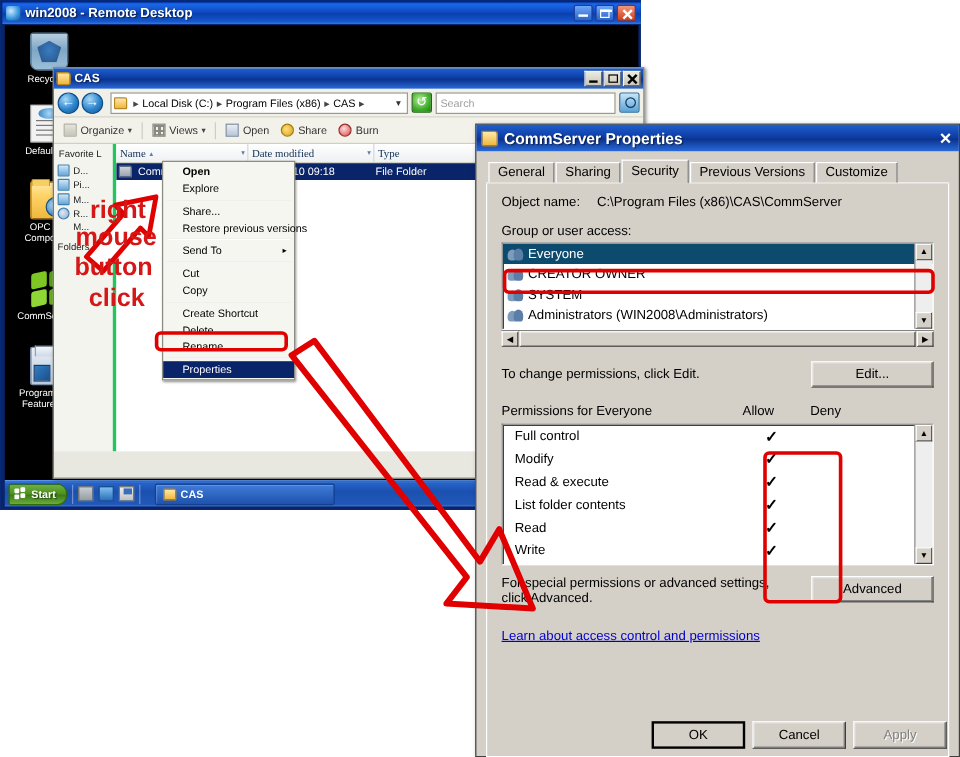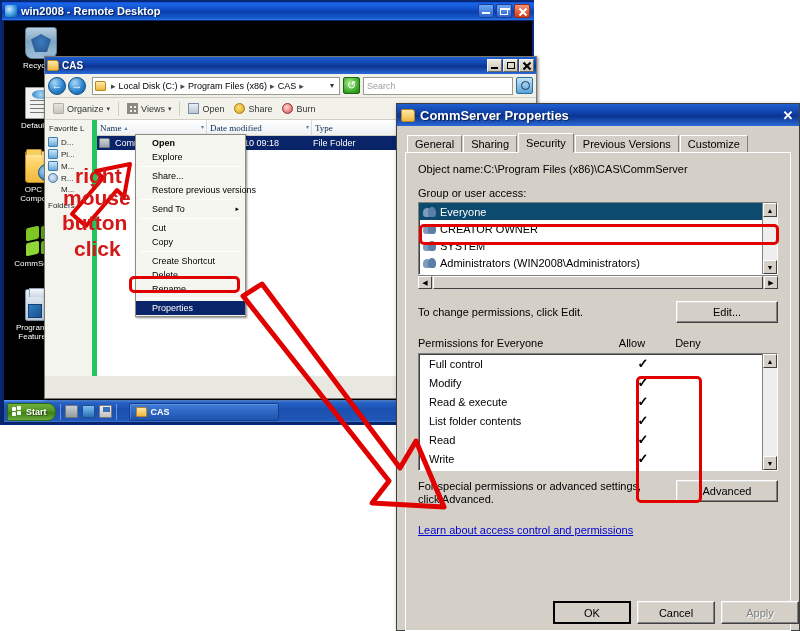--- a/index.html
+++ b/index.html
@@ -239,21 +239,21 @@
   .tb-ico { width: 11px; height: 11px; display:inline-block; }
   .ti-organize { background: linear-gradient(to bottom,#dfdfd4,#b8b8ac); border:1px solid #9a9a8e; border-radius:1px; opacity:.75; }
   .ti-views { background: repeating-linear-gradient(to right,#8a8a80 0 2px,transparent 2px 4px), repeating-linear-gradient(to bottom,#8a8a80 0 2px,transparent 2px 4px); border:1px solid #8a8a80; }
   .ti-open { background: linear-gradient(to bottom,#e9eef5,#b9c6d8); border:1px solid #7d8fa4; }
   .ti-share { background: radial-gradient(circle at 40% 40%,#ffe07a,#d8a017); border-radius:50%; border:1px solid #a87c10; }
   .ti-burn { background: radial-gradient(circle at 40% 35%,#ffd9d9,#d44a4a); border-radius:50%; border:1px solid #9b2a2a; }
 
   #exp-body { display: flex; height: 256px; background: #fff; }
   #exp-sidebar {
     width: 52px; background: #f4f4ee;
-    border-right: 5px solid #22c55e;
+    border-right: 3px solid #22c55e;
     font-size: 8px; color: #222;
     padding: 2px 3px;
   }
   .side-head { font-size: 8px; color: #222; padding: 2px 0 3px 1px; white-space: nowrap; }
   .side-item { display: flex; align-items: center; gap: 3px; padding: 1px 0; white-space: nowrap; }
   .side-ico {
     width: 10px; height: 10px; flex: 0 0 10px;
     background: linear-gradient(to bottom,#cfe6f8,#6aa8d8);
     border: 1px solid #3d7fb0; border-radius: 1px;
   }
@@ -419,21 +419,21 @@
   }
   #tabpage {
     border: 1px solid #ffffff;
     border-top: none;
     background: #d4d0c8;
     padding: 10px 12px;
     height: 478px;
     position: relative;
   }
 
-  .row-label { display: flex; font-size: 11px; margin-bottom: 12px; }
+  .row-label { display: flex; gap: 14px; font-size: 11px; margin-bottom: 12px; }
   .field-label { font-size: 11px; margin-bottom: 3px; }
 
   .listbox {
     background: #ffffff;
     border: 1px solid #808080;
     border-right-color:#ffffff; border-bottom-color:#ffffff;
     box-shadow: inset 1px 1px 0 #404040;
     position: relative; overflow: hidden;
   }
   #user-list { height: 73px; }
@@ -502,21 +502,21 @@
   .perm-allow { width: 56px; text-align: center; font-size: 13px; }
   .perm-deny  { width: 56px; text-align: center; font-size: 13px; }
   .check { font-weight: bold; }
 
   .link {
     color: #0000cc; text-decoration: underline; font-size: 11px;
   }
 
   #props-footer {
     position: absolute; left: 0; right: 0; bottom: 8px;
-    display: flex; justify-content: flex-end; gap: 6px; 
+    display: flex; justify-content: flex-end; gap: 6px; padding-right: 10px;
   }
   #props-footer .btn { width: 78px; height: 23px; }
 
   
   .annot-text {
     position: absolute;
     color: #d41717; font-weight: bold;
     font-family: "Liberation Sans", sans-serif;
     z-index: 80; white-space: nowrap;
     line-height: 1;

